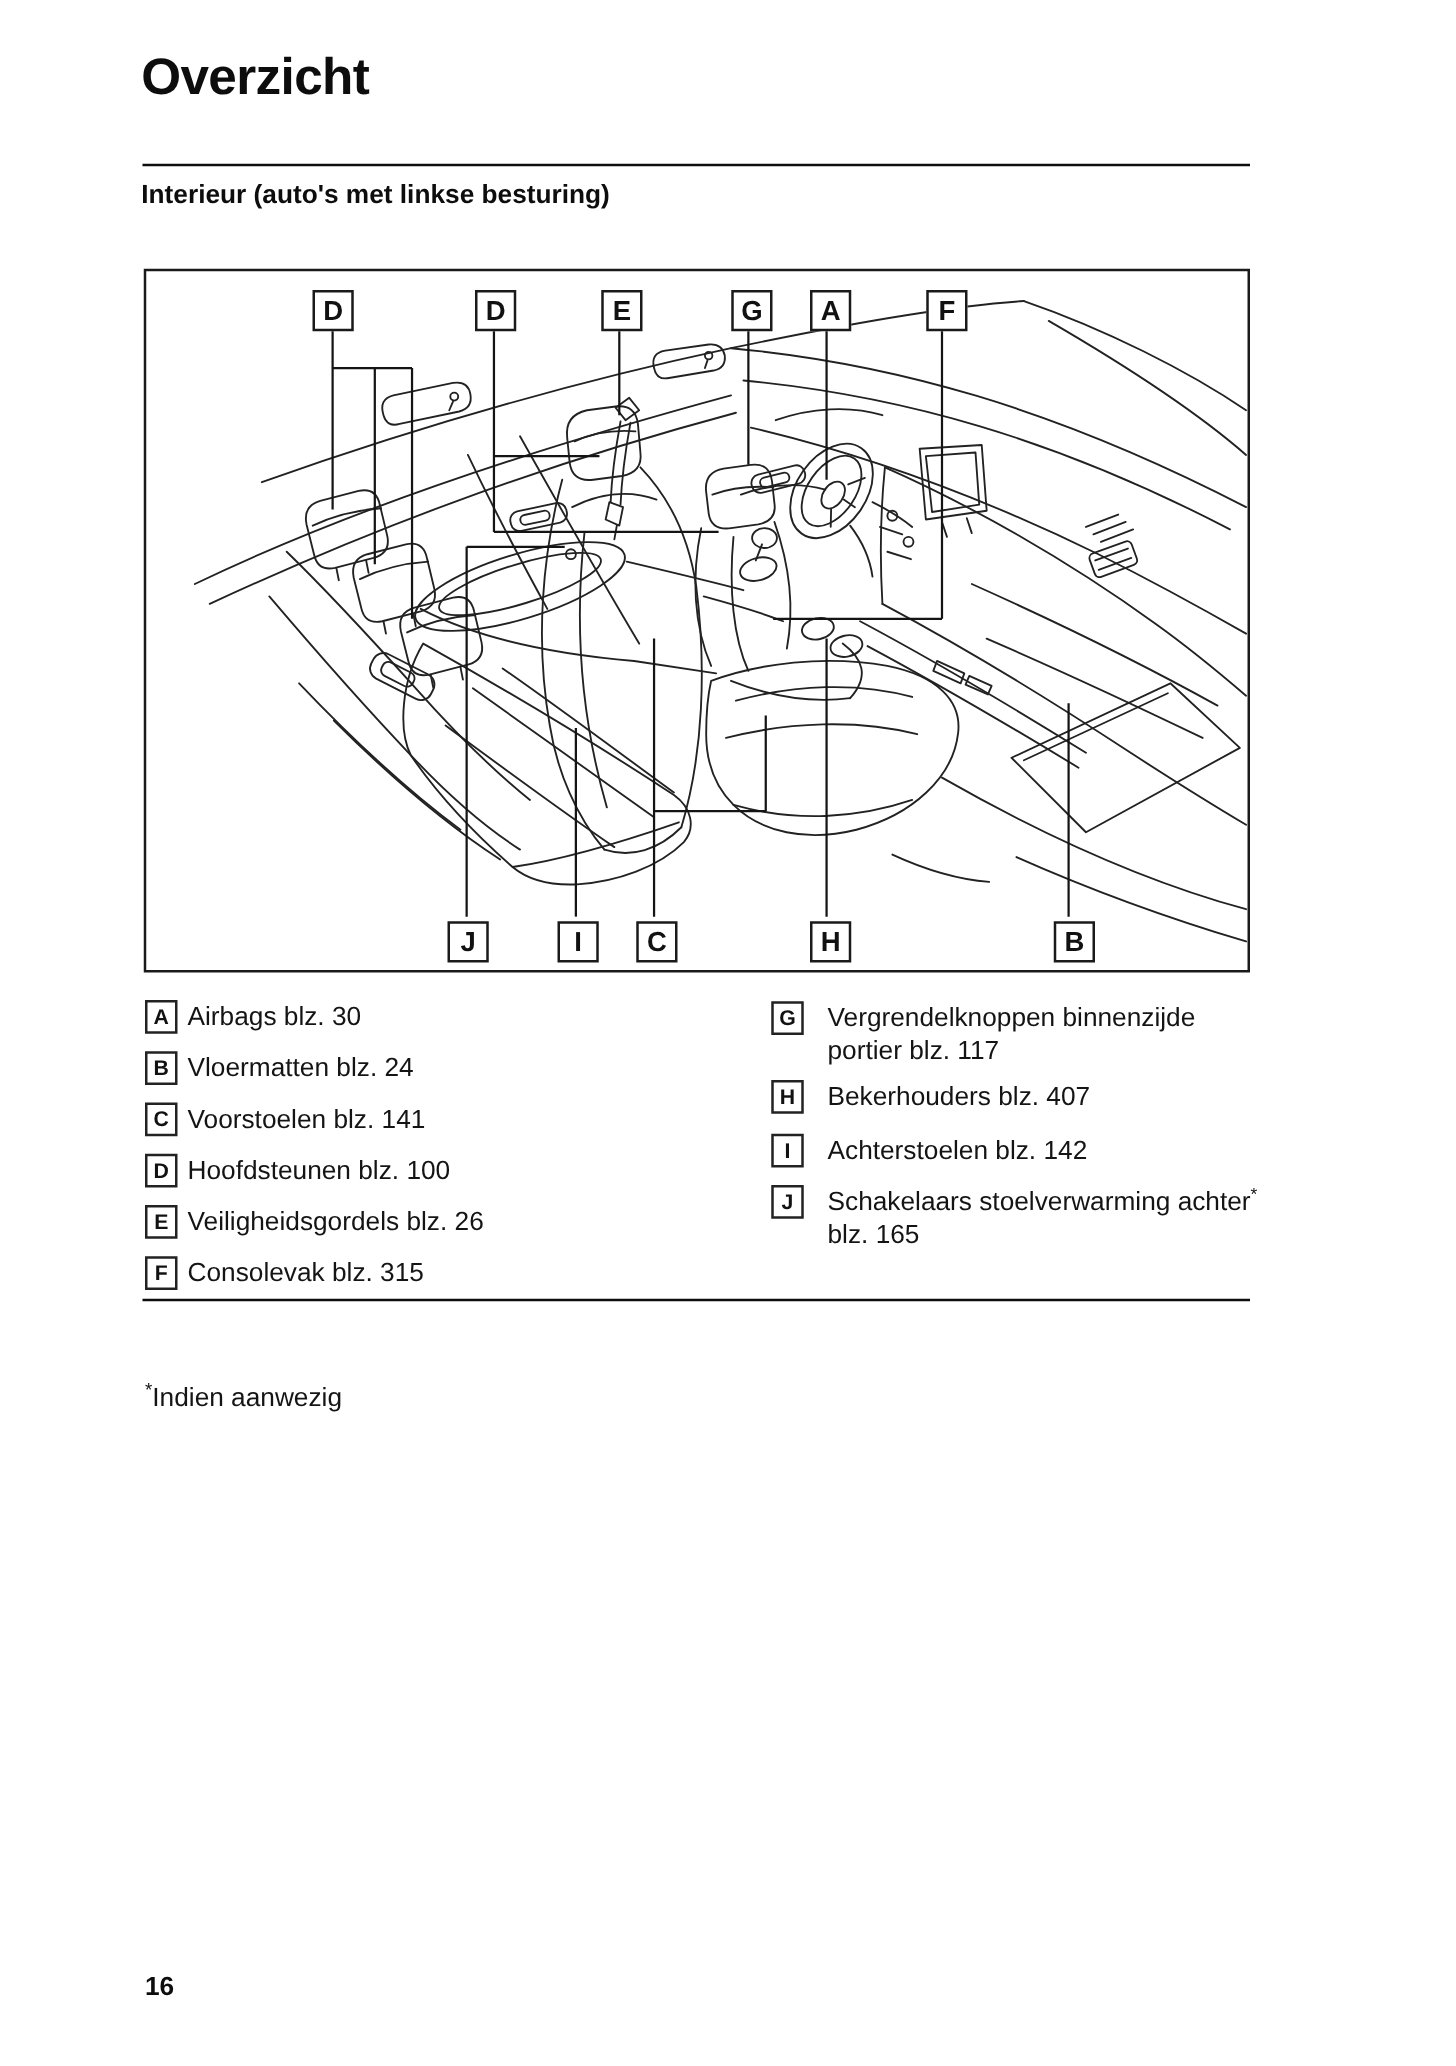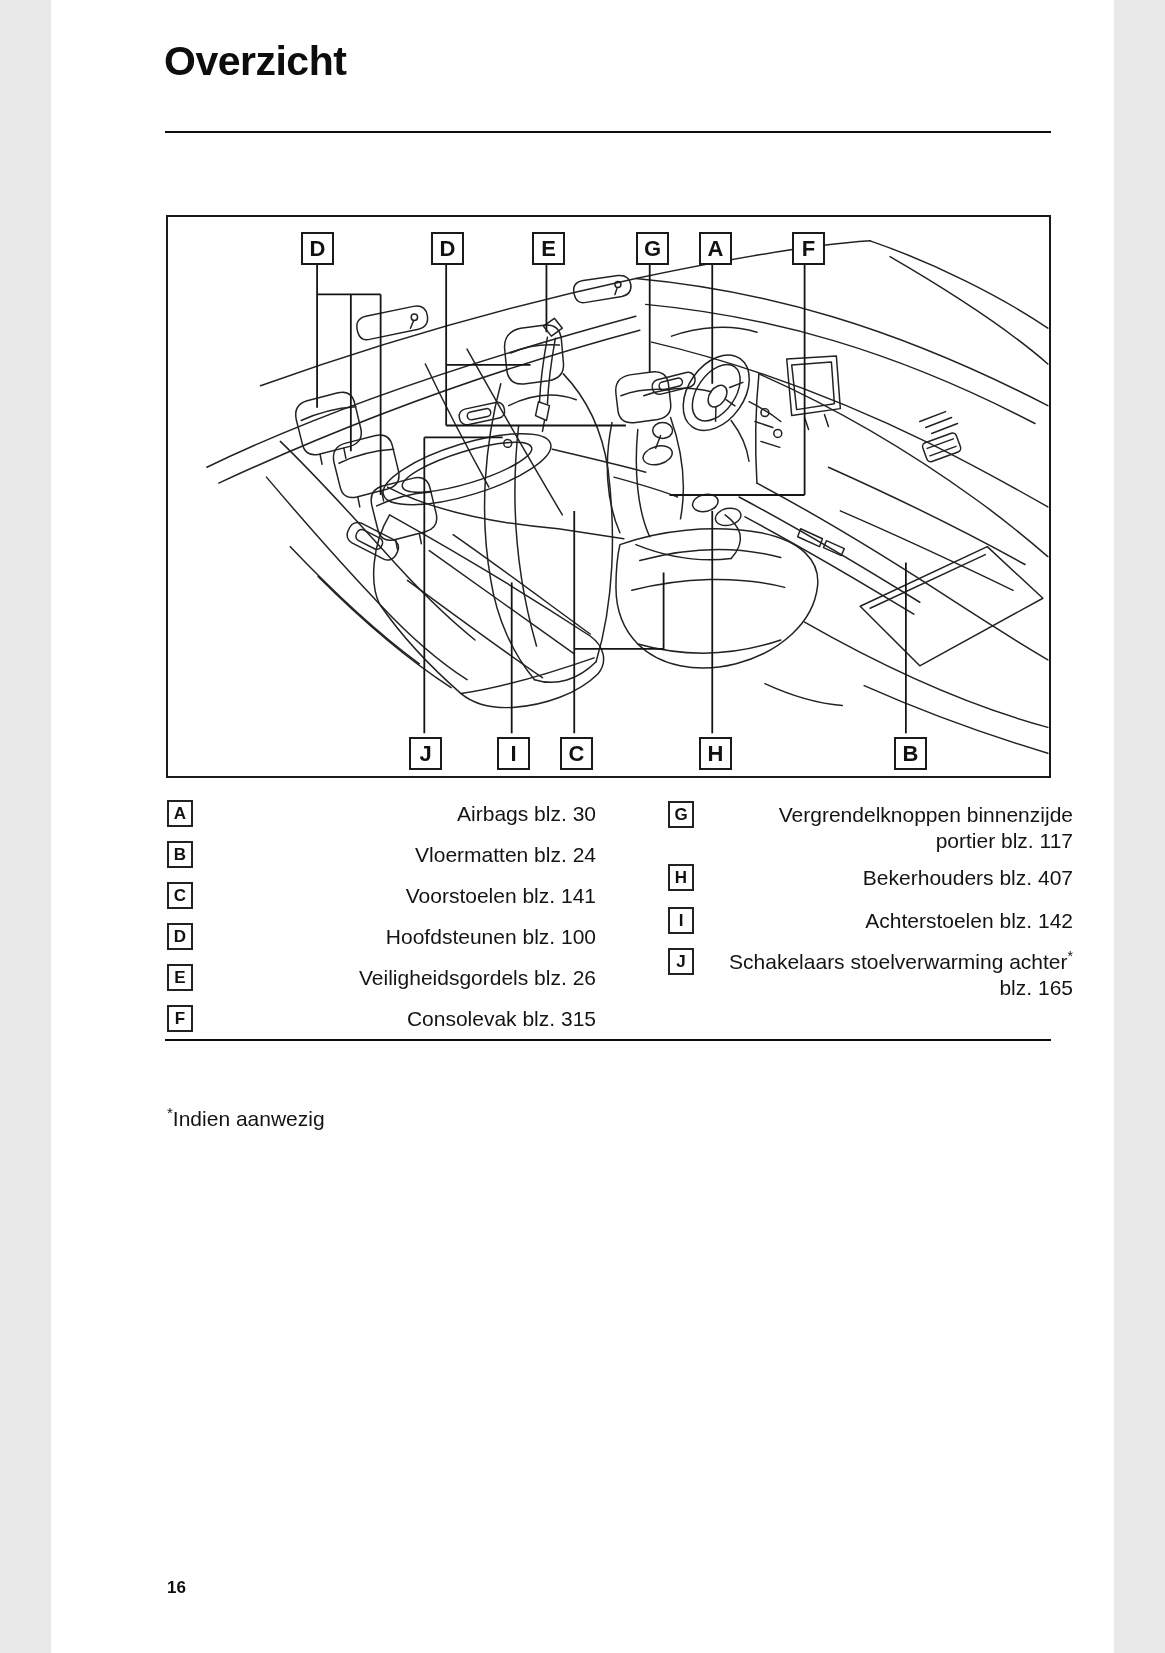--- a/index.html
+++ b/index.html
@@ -1,19 +1,19 @@
 <!DOCTYPE html>
 <html><head>
 <meta charset="utf-8">
 <style>
   html,body{margin:0;padding:0;background:#e8e8e8;}
   .page{
-    position:relative;width:1063px;height:1653px;background:#ffffff;
+    position:relative;width:1165px;height:1653px;background:#ffffff;
     font-family:"Liberation Sans","DejaVu Sans",sans-serif;color:#111;
-    margin:0 auto;overflow:hidden;text-align:right;
+    margin:0 auto;overflow:hidden;
   }
   .title{
     position:absolute;left:113px;top:38px;font-size:41px;font-weight:bold;
     letter-spacing:-0.5px;color:#0d0d0d;
   }
   .rule{position:absolute;left:114px;width:886px;height:2px;background:#0d0d0d;}
   .rule-1{top:131px;}
   .rule-2{top:1039px;}
   .section-heading{
     position:absolute;left:113px;top:144px;font-size:21px;font-weight:bold;color:#0d0d0d;
@@ -34,31 +34,32 @@
     display:flex;align-items:center;justify-content:center;
     font-size:17px;font-weight:bold;margin-top:-1px;
   }
   .legend-text{
     font-size:21px;line-height:26px;color:#141414;margin-left:8px;width:395px;
   }
   .legend-right .legend-text{margin-left:19px;width:360px;}
   .legend-text sup{font-size:14px;line-height:0;}
   .footnote{position:absolute;left:116px;top:1104px;font-size:21px;color:#141414;}
   .footnote sup{font-size:15px;vertical-align:8px;}
-  .page-number{position:absolute;left:116px;top:1578px;font-size:17px;font-weight:bold;color:#0d0d0d;}
+  .page-number{position:absolute;left:116px;top:1578px;font-size:21px;font-weight:bold;color:#0d0d0d;}
   .art{stroke:#222;stroke-width:1.5;fill:none;stroke-linecap:round;stroke-linejoin:round;}
   .leader{stroke:#141414;stroke-width:1.8;fill:none;stroke-linecap:butt;}
 </style>
 </head>
 <body>
 
 <div class="page">
 
   <div class="title">Overzicht</div>
   <div class="rule rule-1"></div>
+  <div class="section-heading">Interieur (auto's met linkse besturing)</div>
 
   <div class="diagram">
     <svg viewBox="0 0 885 563">
 
       <g class="art">
         <path d="M38,252 C150,198 300,146 470,100"></path>
         <path d="M50,268 C175,210 310,158 474,114"></path>
         <path d="M92,170 C215,126 340,90 470,62 C560,43 645,28 706,24"></path>
         <path d="M706,24 C770,46 838,80 885,112"></path>
         <path d="M726,40 C788,76 846,114 885,148"></path>

